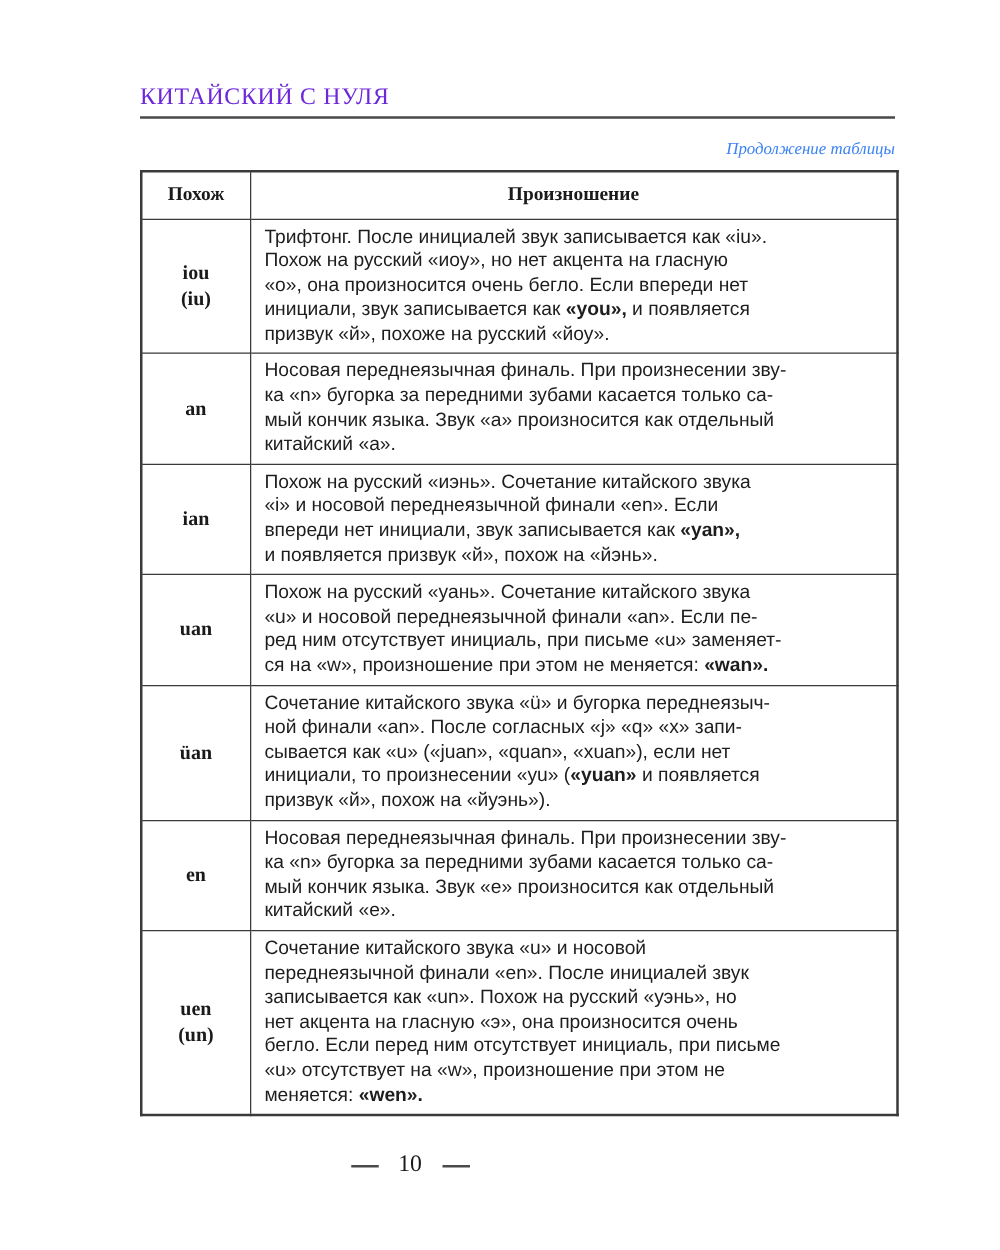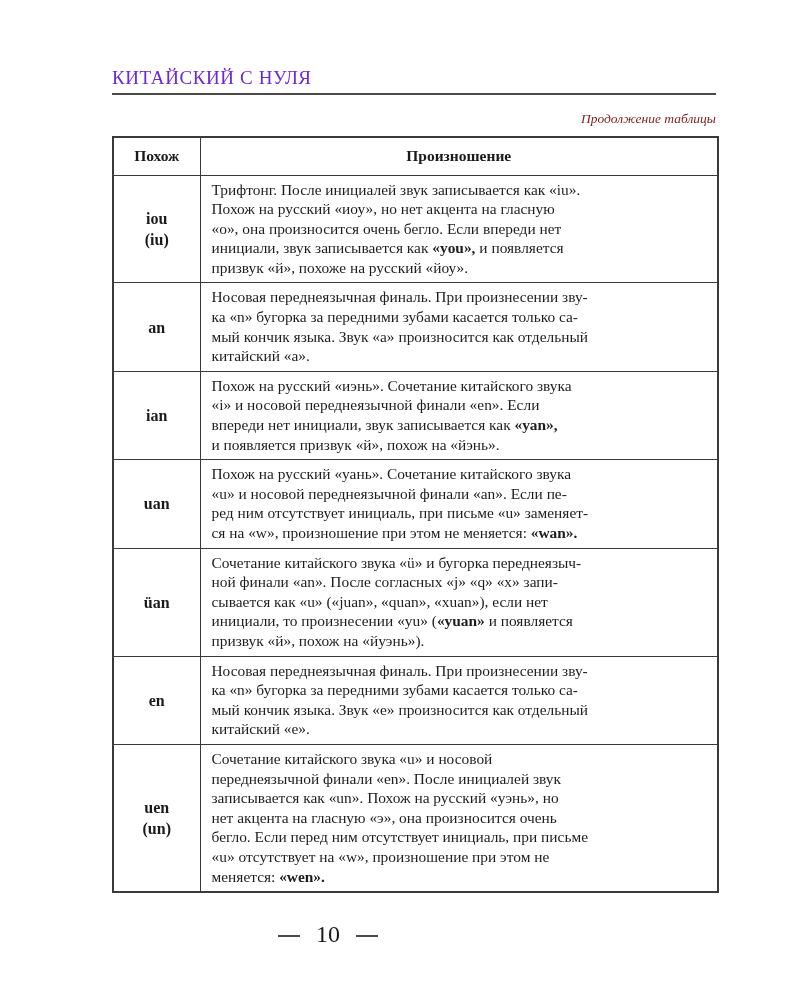--- a/index.html
+++ b/index.html
@@ -33,21 +33,21 @@
       letter-spacing: 0.6px;
       color: #6d28d9;
     }
     .continuation {
       position: absolute;
       right: 84px;
       top: 111px;
       font-family: "Liberation Serif", "DejaVu Serif", serif;
       font-style: italic;
       font-size: 13.5px;
-      color: #7f1d1d;
+      color: #3b82f6;
       margin-left: 44px;
     }
     table.sound-table {
       position: absolute;
       left: 112px;
       top: 136px;
       width: 605px;
       border-collapse: collapse;
       border: 2px solid #3a3a3a;
       table-layout: fixed;
@@ -70,41 +70,41 @@
     .sound-cell {
       text-align: center;
       vertical-align: middle;
       font-family: "Liberation Serif", "DejaVu Serif", serif;
       font-weight: bold;
       font-size: 16px;
       line-height: 21px;
       padding: 18px 4px;
     }
     .pron-cell {
-      font-family: Liberation Serif, serif;
+      font-family: Liberation Sans, sans-serif;
       font-size: 15.4px;
       line-height: 19.6px;
       padding: 4px 8px 5px 11px;
       vertical-align: top;
       text-align: left;
       color: #1d1d1d;
     }
     .pron-cell .line {
       display: block;
       white-space: nowrap;
     }
     .pron-cell b { font-weight: bold; }
     .page-number {
       position: absolute;
       left: 0;
       top: 921px;
       width: 656px;
       text-align: center;
       font-family: "Liberation Serif", "DejaVu Serif", serif;
-      font-size: 24px;
+      font-size: 19px;
       color: #1a1a1a;
     }
     .page-number .dash {
       display: inline-block;
       width: 22px;
       height: 2px;
       background: #4a4a4a;
       vertical-align: middle;
       margin: 0 16px;
     }

